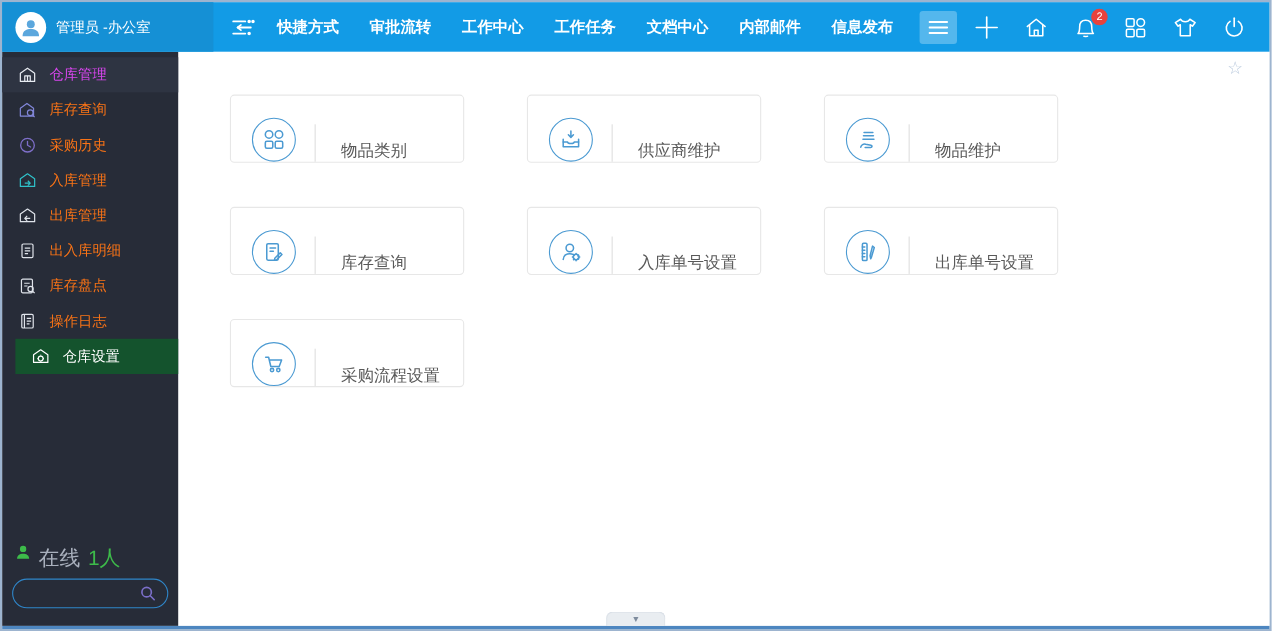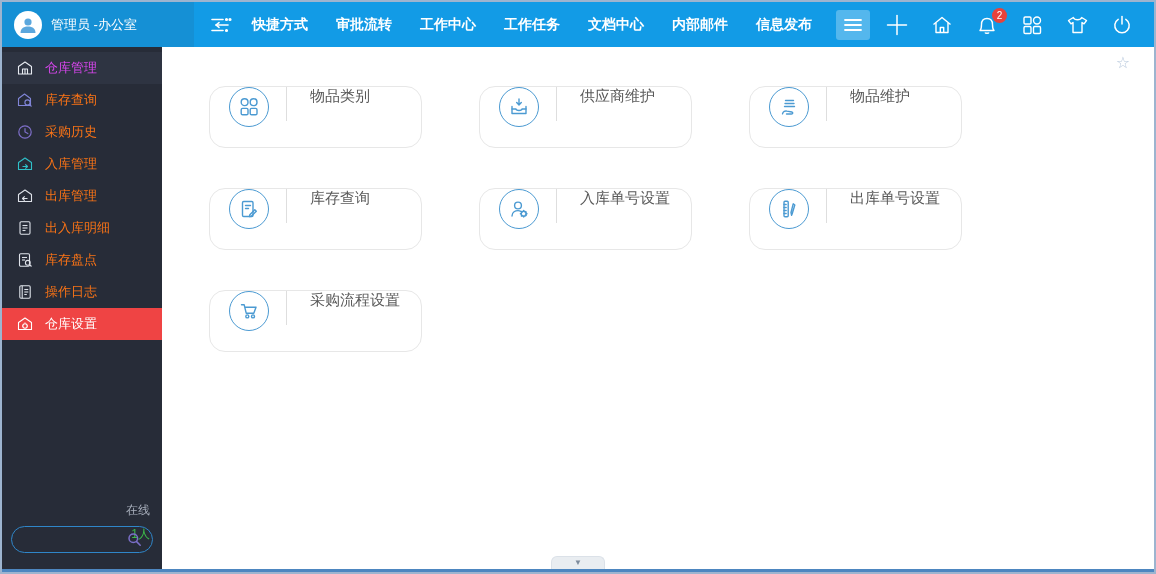--- a/index.html
+++ b/index.html
@@ -21,33 +21,33 @@
   .top-icons { display:flex; align-items:center; gap:21px; margin-right:20px; }
   .top-icon { position:relative; display:flex; align-items:center; justify-content:center; width:24px; height:24px; cursor:pointer; }
   .badge { position:absolute; top:-5px; right:-8px; min-width:15px; height:15px; border-radius:8px; background:#e8423c; color:#fff; font-size:10px; display:flex; align-items:center; justify-content:center; padding:0 3px; }
 
   
   .sidebar { position:absolute; left:0; top:45px; bottom:3px; width:160px; background:#272c38; display:flex; flex-direction:column; z-index:5; }
   .side-menu { padding-top:5px; }
   .side-item { height:32px; display:flex; align-items:center; gap:12px; padding-left:14px; font-size:13px; color:#f97316; cursor:pointer; }
   .side-item .sicon { width:17px; height:17px; display:flex; align-items:center; justify-content:center; flex:0 0 auto; }
   .side-item.first { background:#2e3442; color:#d946ef; }
-  .side-item.active { background:#ef4444; color:#ffffff; }
+  .side-item.active { background:#14532d; color:#ffffff;margin-left:12px; }
   .side-spacer { flex:1; }
-  .online-row { display:flex; align-items:flex-end; gap:7px; padding:0 12px; height:26px; font-size:12px; color:#a9b0bd;flex-direction:column; }
+  .online-row { display:flex; align-items:flex-start; gap:7px; padding:0 12px; height:26px; font-size:19px; color:#a9b0bd; }
   .online-count { color:#3dbb4a; }
   .side-search { margin:5px 9px 16px 9px; height:27px; border:1px solid #2f86c9; border-radius:14px; display:flex; align-items:center; background:transparent; }
   .side-search input { flex:1; background:transparent; border:none; outline:none; color:#dfe3ea; font-size:13px; padding:0 4px 0 12px; min-width:0; }
   .side-search .mag { margin-right:10px; display:flex; align-items:center; cursor:pointer; }
 
   
   .content { position:absolute; left:160px; top:45px; right:0; bottom:3px; background:#fff; }
   .fav-star { position:absolute; top:8px; right:24px; color:#b9c9dd; font-size:16px; line-height:1; cursor:pointer; }
   .cards { position:absolute; left:47px; top:39px; width:790px; display:flex; flex-wrap:wrap; column-gap:57px; row-gap:40px; }
-  .card { width:213px; height:62px; border:1px solid #e7e7e7; border-radius:16px; background:#fff; display:flex; align-items:flex-start; padding-left:19px; cursor:pointer; }
+  .card { width:213px; height:62px; border:1px solid #e7e7e7; border-radius:4px; background:#fff; display:flex; align-items:flex-end; padding-left:19px; cursor:pointer; }
   .card-circle { width:40px; height:40px; border:1.5px solid #4b9ad2; border-radius:50%; display:flex; align-items:center; justify-content:center; flex:0 0 auto; }
   .card-divider { width:1px; height:34px; background:#dedede; margin:0 23px 0 17px; }
   .card-label { font-size:15px; color:#595959; white-space:nowrap; }
 
   
   .bottom-line { position:absolute; left:0; right:0; bottom:0; height:3px; background:#4d86c0; z-index:20; }
   .collapse-tab { position:absolute; left:50%; transform:translateX(-50%); bottom:3px; width:54px; height:13px; background:#e9edf1; border:1px solid #dbe1e8; border-bottom:none; border-radius:6px 6px 0 0; display:flex; align-items:center; justify-content:center; z-index:21; cursor:pointer; }
   .collapse-tab span { font-size:8px; color:#7e8c9d; line-height:1; }
 
   svg { display:block; }

